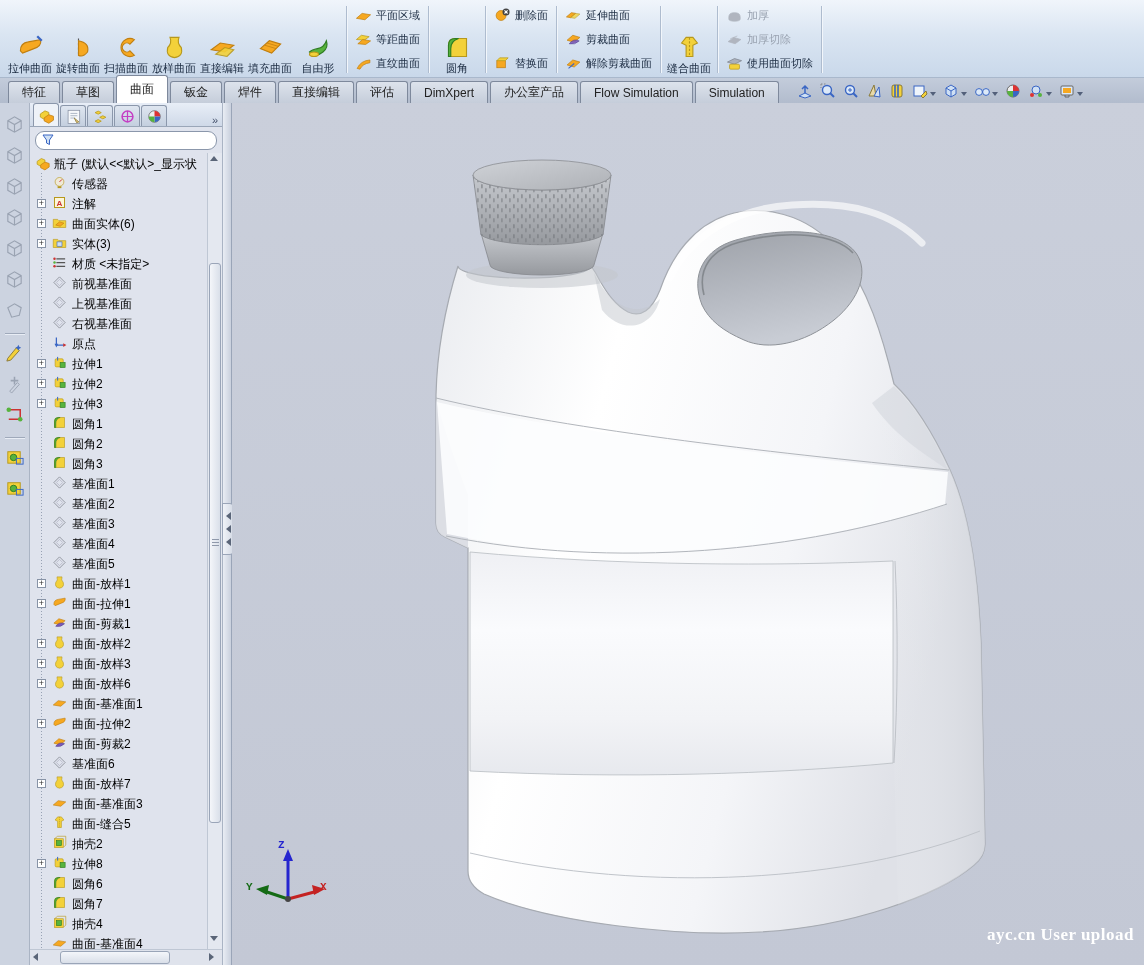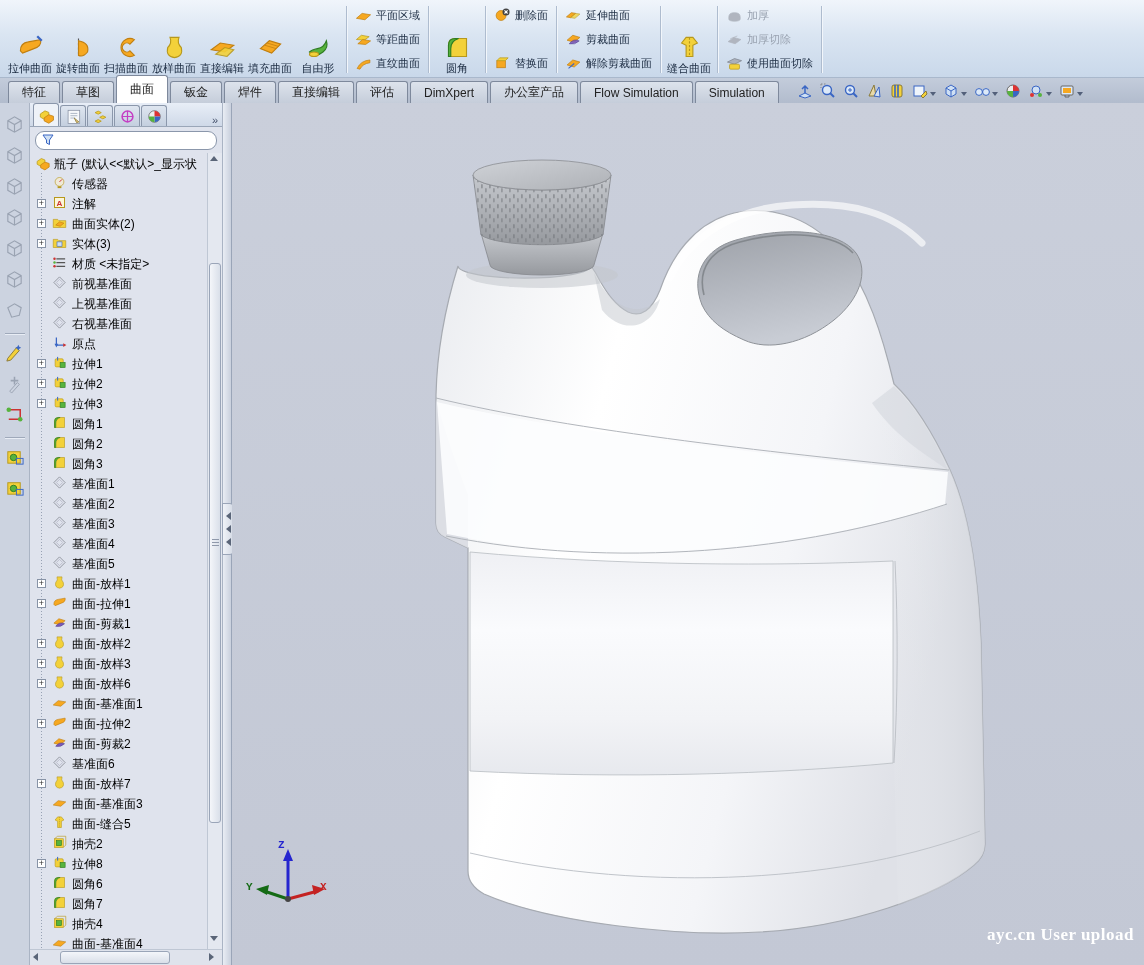--- a/index.html
+++ b/index.html
@@ -601,21 +601,21 @@
                   <text x="12" y="17" font-size="13" font-weight="bold" text-anchor="middle" fill="#c33" font-family="Liberation Sans,sans-serif">A</text>
                 </svg></span>
               <span class="tlabel">注解</span>
             </div>
             <div class="trow">
               <span class="plus">+</span>
               <span class="ticon"><svg width="15" height="15" viewBox="0 0 24 24">
                   <path d="M2 7 L9 7 L11 9 L22 9 L22 20 L2 20 Z" fill="#f3d13a" stroke="#b7981c"></path>
                   <path d="M6 16 L12 11 L19 13 L13 18 Z" fill="#f6a821" stroke="#c07f10"></path>
                 </svg></span>
-              <span class="tlabel">曲面实体(2)</span>
+              <span class="tlabel">曲面实体(6)</span>
             </div>
             <div class="trow">
               <span class="plus">+</span>
               <span class="ticon"><svg width="15" height="15" viewBox="0 0 24 24">
                   <path d="M2 7 L9 7 L11 9 L22 9 L22 20 L2 20 Z" fill="#f3d13a" stroke="#b7981c"></path>
                   <rect x="8" y="11" width="8" height="7" fill="#cfe0f4" stroke="#3a66c4"></rect>
                 </svg></span>
               <span class="tlabel">实体(3)</span>
             </div>
             <div class="trow">

